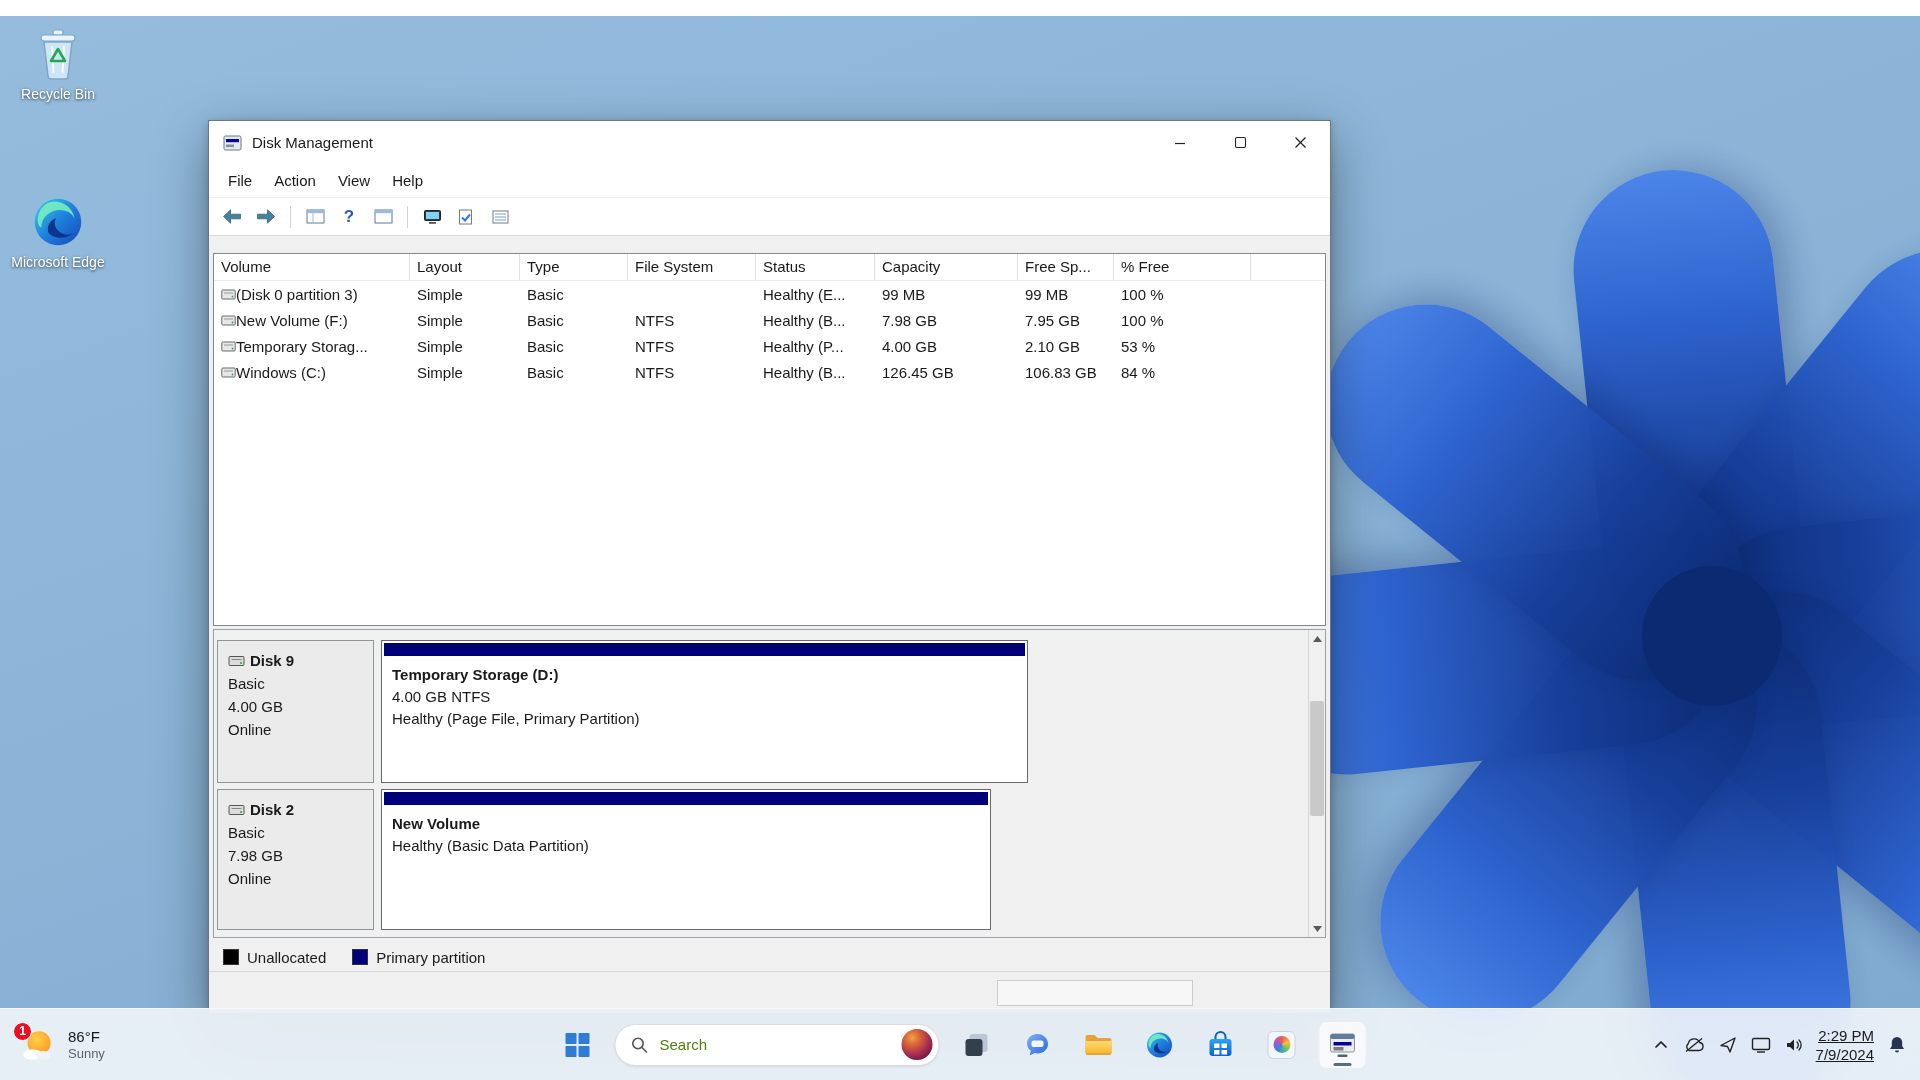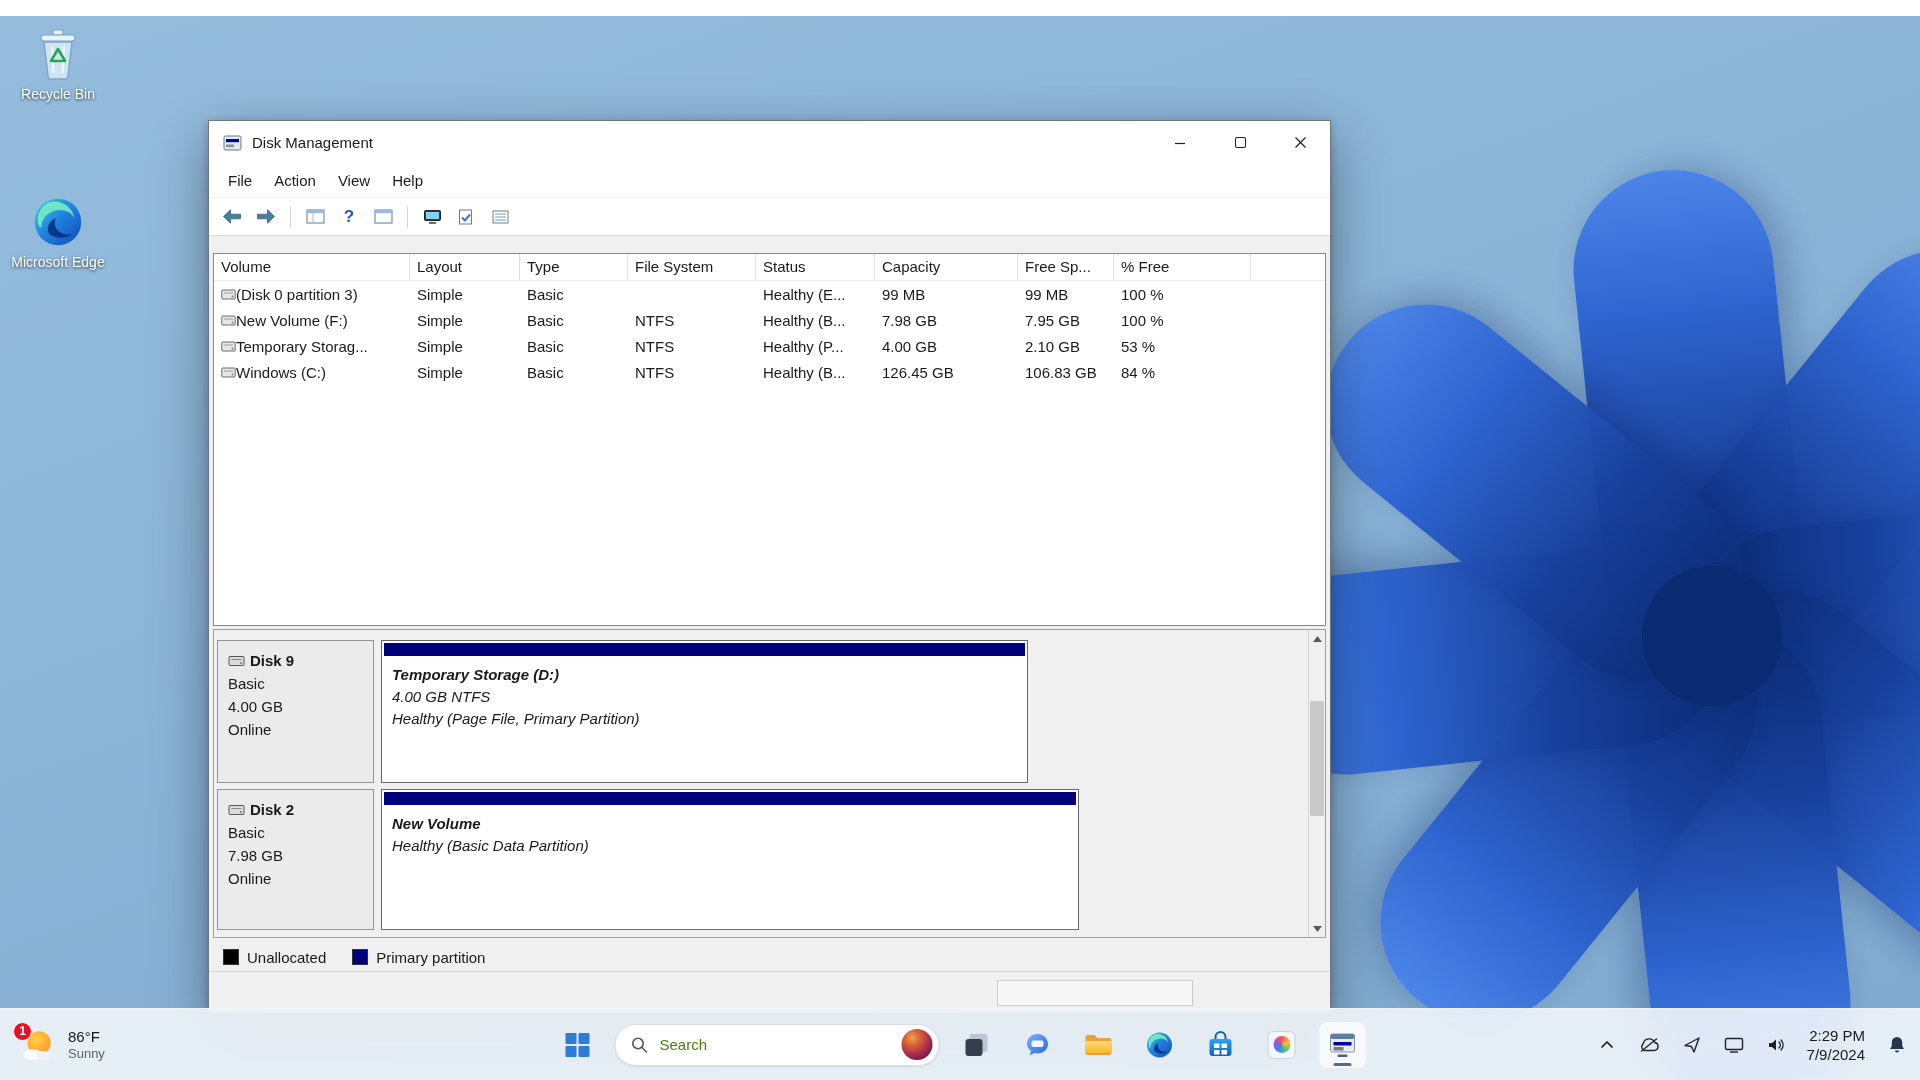--- a/index.html
+++ b/index.html
@@ -65,23 +65,23 @@
   
   .graph-pane { position: absolute; left: 4px; top: 393px; width: 1113px; height: 309px;
     background: #f0f0f0; border: 1px solid #9aa0a6; }
   .disk-block { position: absolute; left: 3px; }
   #disk1 { top: 10px; height: 143px; }
   #disk2 { top: 159px; height: 141px; }
   .disk-label { position: absolute; left: 0; top: 0; width: 157px; height: 100%;
     background: #ebebeb; border: 1px solid #8f9499; padding: 8px 10px; }
   .disk-label-title { display: flex; align-items: center; gap: 5px; font-weight: bold; line-height: 23px; }
   .disk-sub { line-height: 23px; }
-  .part-box { position: absolute; left: 164px; top: 0; height: 100%; background: #fff; border: 1px solid #65696e; padding: 0 2px; font-style: italic; }
+  .part-box { position: absolute; left: 164px; top: 0; height: 100%; background: #fff; border: 1px solid #65696e; padding: 0 2px; }
   #disk1 .part-box { width: 647px; }
-  #disk2 .part-box { width: 698px; }
+  #disk2 .part-box { width: 610px; }
   .part-strip { height: 13px; margin-top: 2px; background: #00007B; }
   .part-title { font-weight: bold; margin: 8px 0 0 8px; line-height: 22px; }
   .part-line { margin-left: 8px; line-height: 22px; }
 
   
   .scrollbar { position: absolute; right: 0; top: 0; bottom: 0; width: 17px;
     background: #f0f0f0; border-left: 1px solid #d5d5d5; }
   .sb-arrow { position: absolute; left: 0; width: 16px; height: 17px; display: flex; align-items: center; justify-content: center; }
   .sb-up { top: 0; } .sb-down { bottom: 0; }
   .sb-thumb { position: absolute; left: 1px; top: 71px; width: 14px; height: 115px; background: #c9c9c9; border-radius: 2px; }
@@ -122,21 +122,21 @@
     border: 1px solid #d9dde2; box-shadow: 0 1px 2px rgba(0,0,0,.08);
     display: flex; align-items: center; gap: 11px; padding: 0 6px 0 15px; }
   .search-text { color: #4d7c0f; font-size: 15px; }
   .search-ball { width: 31px; height: 31px; border-radius: 50%; margin-left: auto;
     background: radial-gradient(circle at 35% 28%, #f0a24a 0%, #d96237 26%, #a32a52 58%, #5f1340 88%); }
   .photos-glyph { width: 28px; height: 28px; border-radius: 6px; background: #f3f6fa;
     border: 1px solid #ccd2da; display: flex; align-items: center; justify-content: center; }
   .photos-core { width: 17px; height: 17px; border-radius: 50%;
     background: conic-gradient(#ef5a5a, #f5c33b, #58c472, #3b82e8, #9b59d0, #ef5a5a); }
 
-  .tray { position: absolute; right: 8px; top: 0; height: 100%; display: flex; align-items: center; gap: 13px; }
+  .tray { position: absolute; right: 8px; top: 0; height: 100%; display: flex; align-items: center; gap: 4px; text-decoration: underline; }
   .tray-btn { display: flex; align-items: center; justify-content: center; padding: 5px; border-radius: 6px; }
   .clock { text-align: right; line-height: 19px; font-size: 15px; color: #1b1b1b; padding: 4px 4px; border-radius: 6px; }
 </style>
 </head>
 <body>
 
 <div class="desktop">
 
   <div class="bloom">
     <div class="petal p1"></div>

